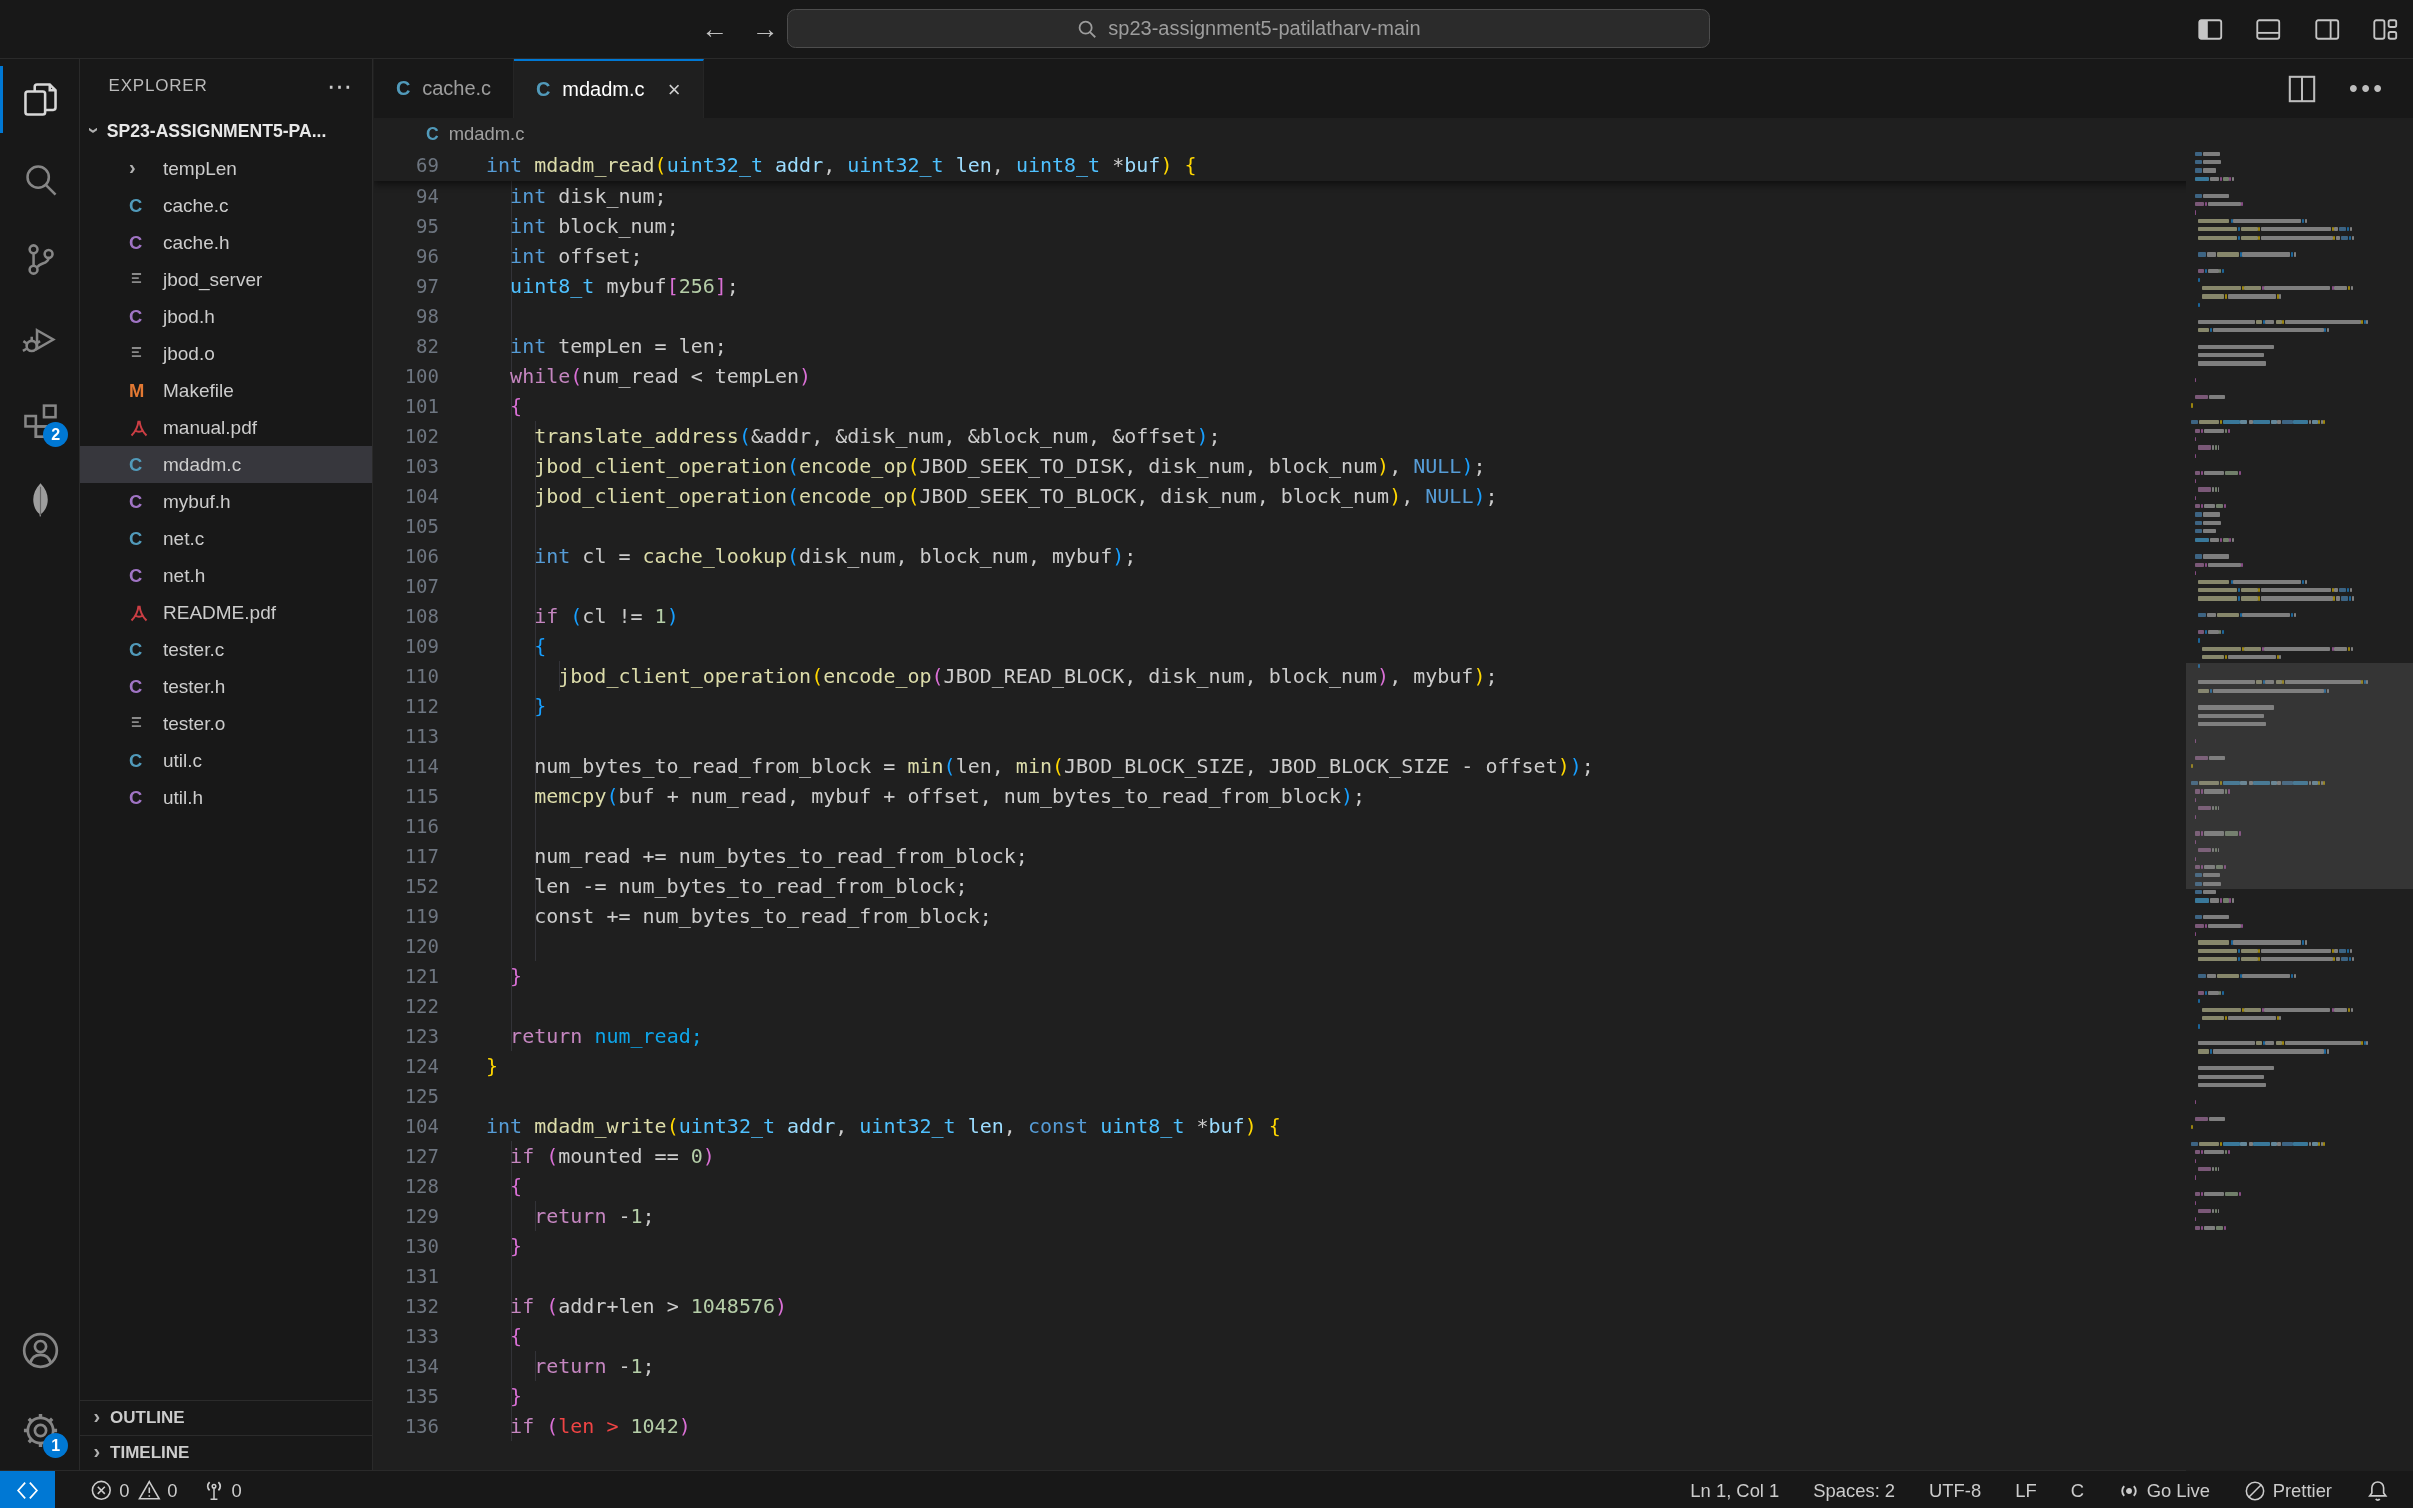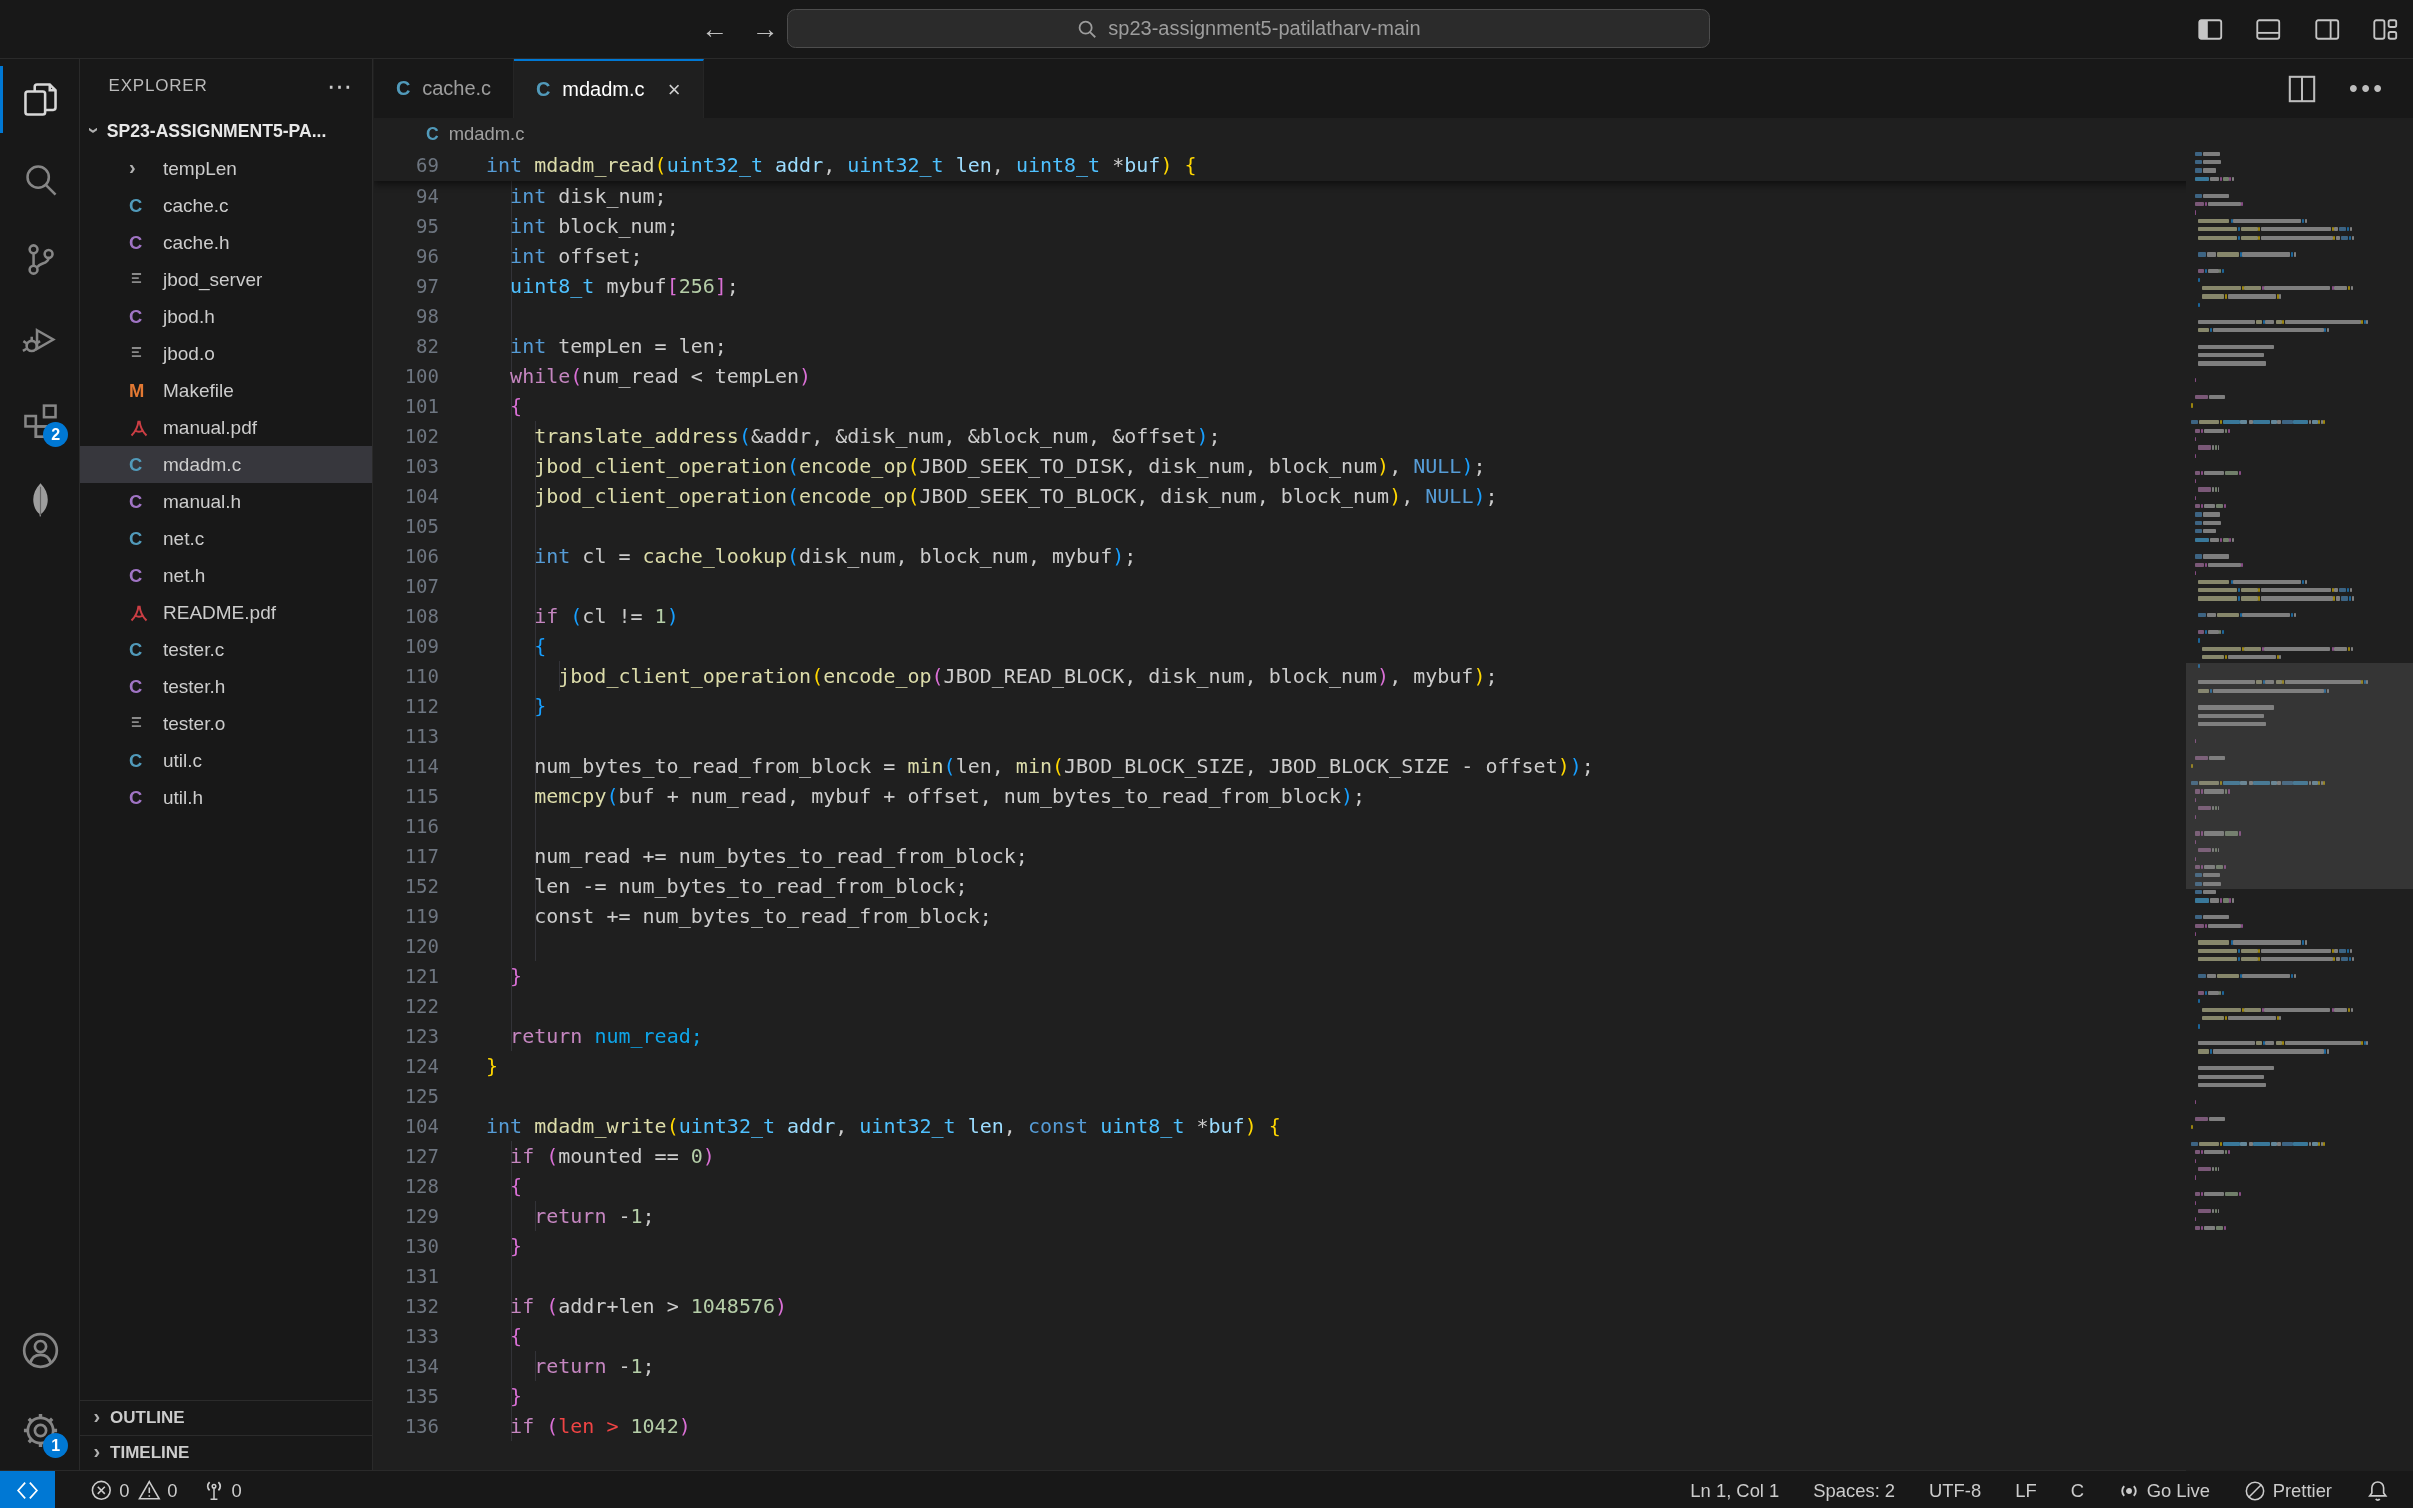--- a/index.html
+++ b/index.html
@@ -286,21 +286,21 @@
         <div class="file-row selected">
           <span class="file-ico">
             <span style="color:#519aba">C</span>
           </span>
           <span>mdadm.c</span>
         </div>
         <div class="file-row">
           <span class="file-ico">
             <span style="color:#a074c4">C</span>
           </span>
-          <span>manual.h</span>
+          <span>mybuf.h</span>
         </div>
         <div class="file-row">
           <span class="file-ico">
             <span style="color:#519aba">C</span>
           </span>
           <span>net.c</span>
         </div>
         <div class="file-row">
           <span class="file-ico">
             <span style="color:#a074c4">C</span>

